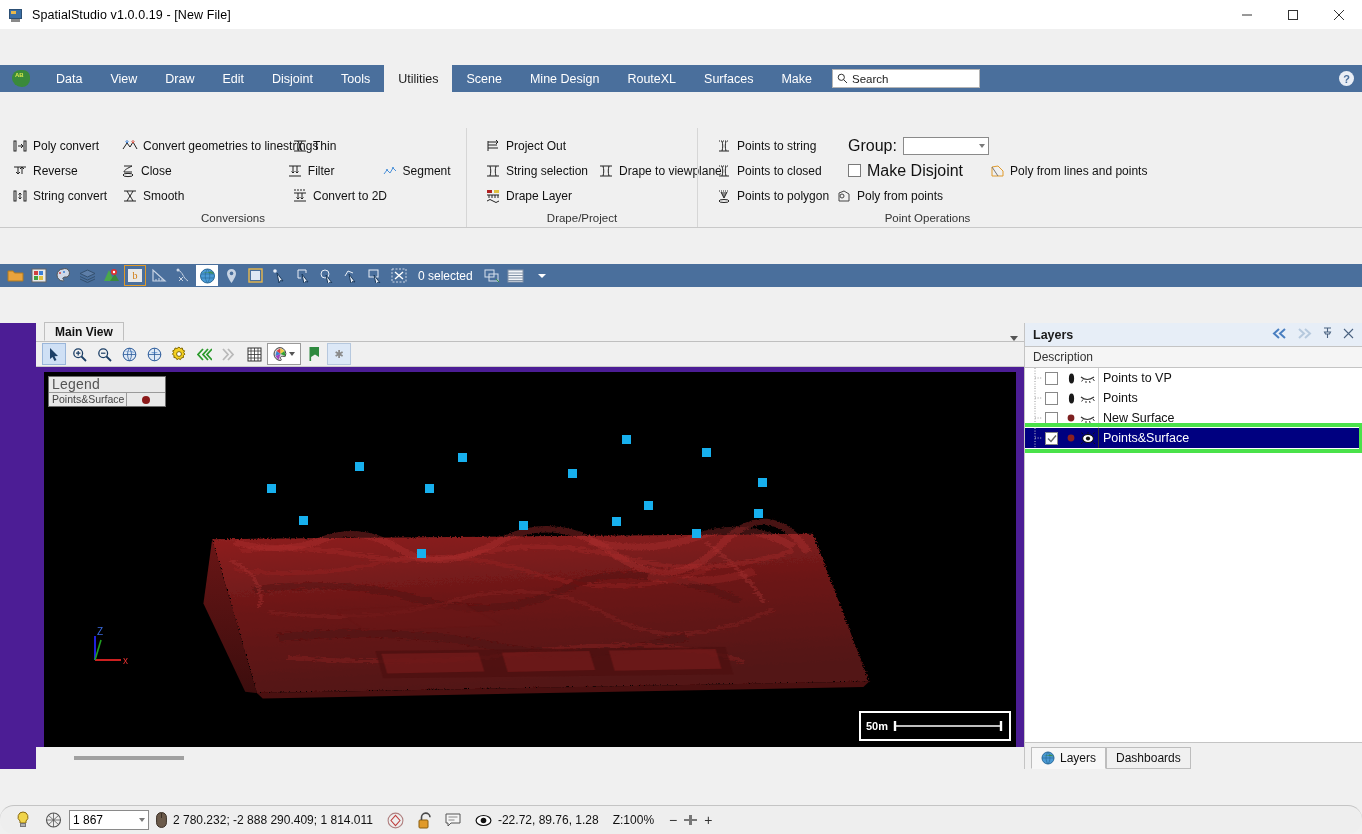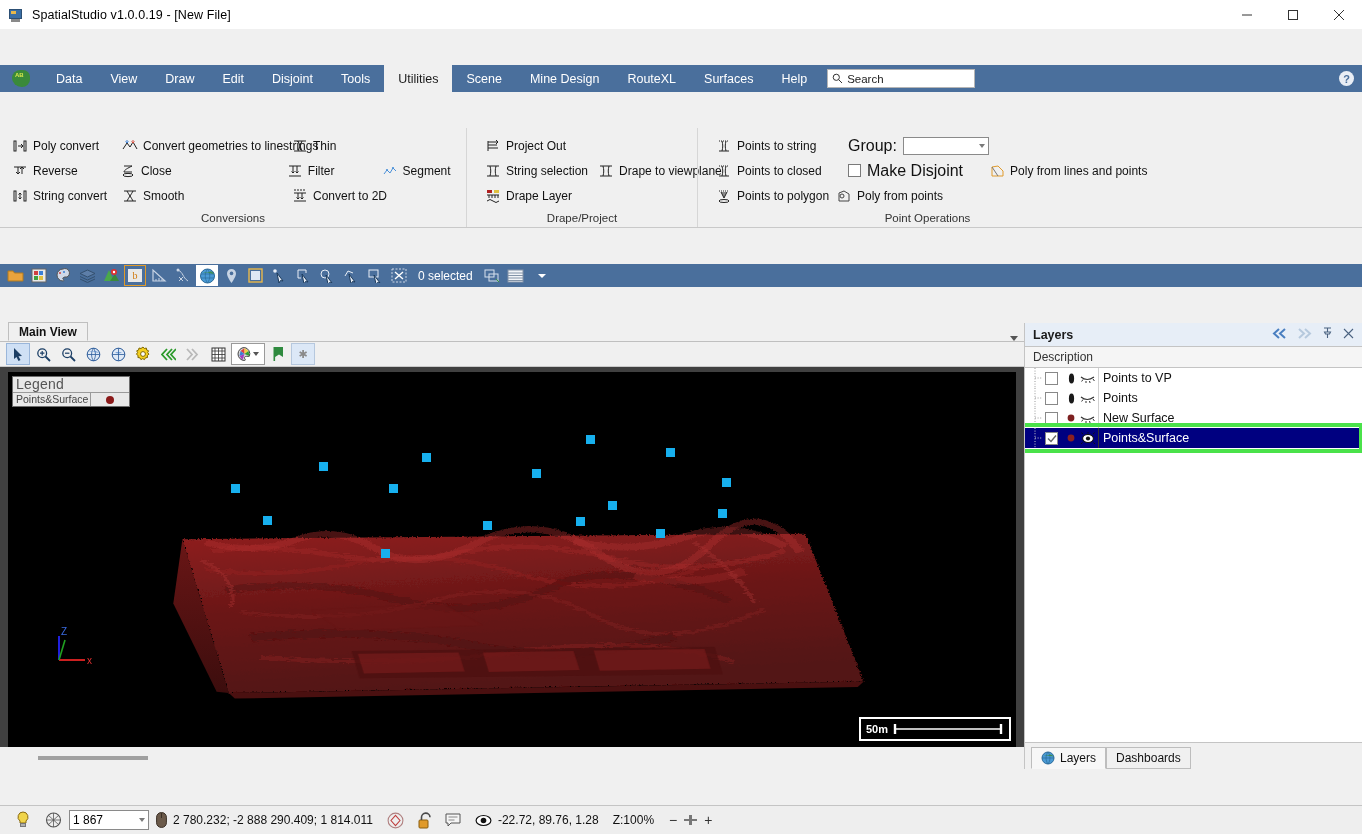--- a/index.html
+++ b/index.html
@@ -76,21 +76,21 @@
   .toolstrip {
     flex: 0 0 23px; background:#4a6f9c; display:flex; align-items:center; gap:2px; padding-left:4px;
   }
   .tbtn { width:22px;height:21px;display:flex;align-items:center;justify-content:center; }
   .tbtn.boxed { border:1px solid #e09a2a; }
   .tbtn.white { background:#fff; }
   .tsel { color:#fff; font-size:12px; padding:0 6px; white-space:nowrap; }
   .tcaret { width:0;height:0;border-left:4px solid transparent;border-right:4px solid transparent;border-top:4px solid #ffffff;margin-left:4px; }
 
   
-  .mainarea { flex:1 1 auto; display:flex; min-height:0; background:#404040; }
+  .mainarea { flex:1 1 auto; display:flex; min-height:0; background:#4c1d95;padding-left:36px; }
   .leftpane { flex:1 1 auto; display:flex; flex-direction:column; min-width:0; padding:0 0 0 0; }
   .viewtabbar {
     height:19px; background:#f0f0f0; display:flex; align-items:flex-end; position:relative;
     border-bottom:1px solid #bfbfbf;
   }
   .viewtab {
     margin-left:8px; padding:2px 10px 2px 10px; font-size:12px; font-weight:bold; color:#111;
     background:#f0f0f0; border:1px solid #bfbfbf; border-bottom:1px solid #f0f0f0; height:19px;
     display:flex;align-items:center;
   }
@@ -113,21 +113,21 @@
   }
   .legend .l-title { padding:0 3px; font-size:14px; color:#555; line-height:15px; letter-spacing:0.2px;}
   .legend .l-row { display:flex; align-items:center; border-top:1px solid #9a9a9a; height:14px; }
   .legend .l-name { flex:1 1 auto; padding-left:3px; font-size:10.5px; color:#444; border-right:1px solid #9a9a9a; line-height:13px;}
   .legend .l-swatch { width:38px; display:flex;align-items:center;justify-content:center; }
   .legend .dot { width:8px;height:8px;border-radius:50%;background:#8b1a1a; }
 
   .axis-ind { position:absolute; left:42px; bottom:78px; width:46px; height:46px; }
   .scalebar {
     position:absolute; right:4px; bottom:5px; background:#000; border:2px solid #fff;
-    height:24px; width:152px; display:flex; align-items:center; padding-left:5px; gap:4px;
+    height:30px; width:152px; display:flex; align-items:center; padding-left:5px; gap:4px;
   }
   .scalebar .sb-txt { color:#fff; font-size:11px; font-weight:bold; }
 
   .hscroll-out { height:22px; display:flex; align-items:center; padding:0 8px; background:#f0f0f0;}
   .hscroll-track { flex:1 1 auto; height:6px; position:relative; }
   .hscroll-thumb { position:absolute; left:30px; top:1px; width:110px; height:4px; background:#a0a0a0; }
 
   
   .rightpane { flex:0 0 338px; background:#f0f0f0; display:flex; flex-direction:column; border-left:1px solid #c4c4c4;}
   .lay-header { height:24px; display:flex; align-items:center; padding:0 4px 0 8px; background:#e7eef7; border-bottom:1px solid #c4c4c4;}
@@ -145,21 +145,21 @@
   .lay-sep { width:1px; height:20px; background:#d0d0d0; margin-left:1px; margin-right:4px;}
   .lay-name { font-size:12.5px; color:#111; white-space:nowrap; }
   .hl-box { position:absolute; left:-38px; top:-5px; width:376px; height:30px; border:4px solid #4ae24a; pointer-events:none;}
   .panel-tabs { height:26px; display:flex; align-items:flex-end; padding-left:6px; background:#f0f0f0; }
   .ptab { height:22px; display:flex; align-items:center; gap:5px; padding:0 9px; font-size:12px; color:#111; border:1px solid #bdbdbd; background:#f0f0f0;}
   .ptab.active { background:#f7f7f7; border-bottom:1px solid #f7f7f7;}
 
   
   .statusbar {
     flex:0 0 29px; background:#eeeeee; border-top:1px solid #c4c4c4;
-    display:flex; align-items:center; gap:0; padding-left:8px;
+    display:flex; align-items:center; gap:0; padding-left:8px;border-radius:14px;
   }
   .st-item { display:flex; align-items:center; gap:6px; padding:0 7px; font-size:12px; color:#111; white-space:nowrap;}
   .st-combo { width:80px; height:20px; border:1px solid #8a8a8a; background:#fff; display:flex; align-items:center; padding:0 3px; font-size:12px;}
   .st-combo .car{ margin-left:auto; width:0;height:0;border-left:3.5px solid transparent;border-right:3.5px solid transparent;border-top:4px solid #7a7a7a; }
   .zoom-ctrls { display:flex; align-items:center; gap:7px; padding-left:8px; }
   .zc { font-size:14px; color:#333; line-height:1; }
   .slider-h { width:13px; height:2px; background:#777; position:relative;}
   .slider-h:after{content:"";position:absolute;left:5px;top:-4px;width:3px;height:10px;background:#777;}
   .pt { position:absolute; width:9px; height:9px; background:#17b0ee; }
 </style>
@@ -202,21 +202,21 @@
     <div class="rtab">View</div>
     <div class="rtab">Draw</div>
     <div class="rtab">Edit</div>
     <div class="rtab">Disjoint</div>
     <div class="rtab">Tools</div>
     <div class="rtab active">Utilities</div>
     <div class="rtab">Scene</div>
     <div class="rtab">Mine Design</div>
     <div class="rtab">RouteXL</div>
     <div class="rtab">Surfaces</div>
-    <div class="rtab">Help</div>
+    <div class="rtab">Make</div>
     <div class="search-wrap">
       <div class="search-box">
         <svg width="11" height="11" viewBox="0 0 11 11">
             <circle cx="4.3" cy="4.3" r="3.1" fill="none" stroke="#333" stroke-width="1"></circle>
             <line x1="6.6" y1="6.6" x2="10" y2="10" stroke="#333" stroke-width="1"></line>
           </svg>
         <span class="ph">Search</span>
       </div>
     </div>
     <div class="help-q">

